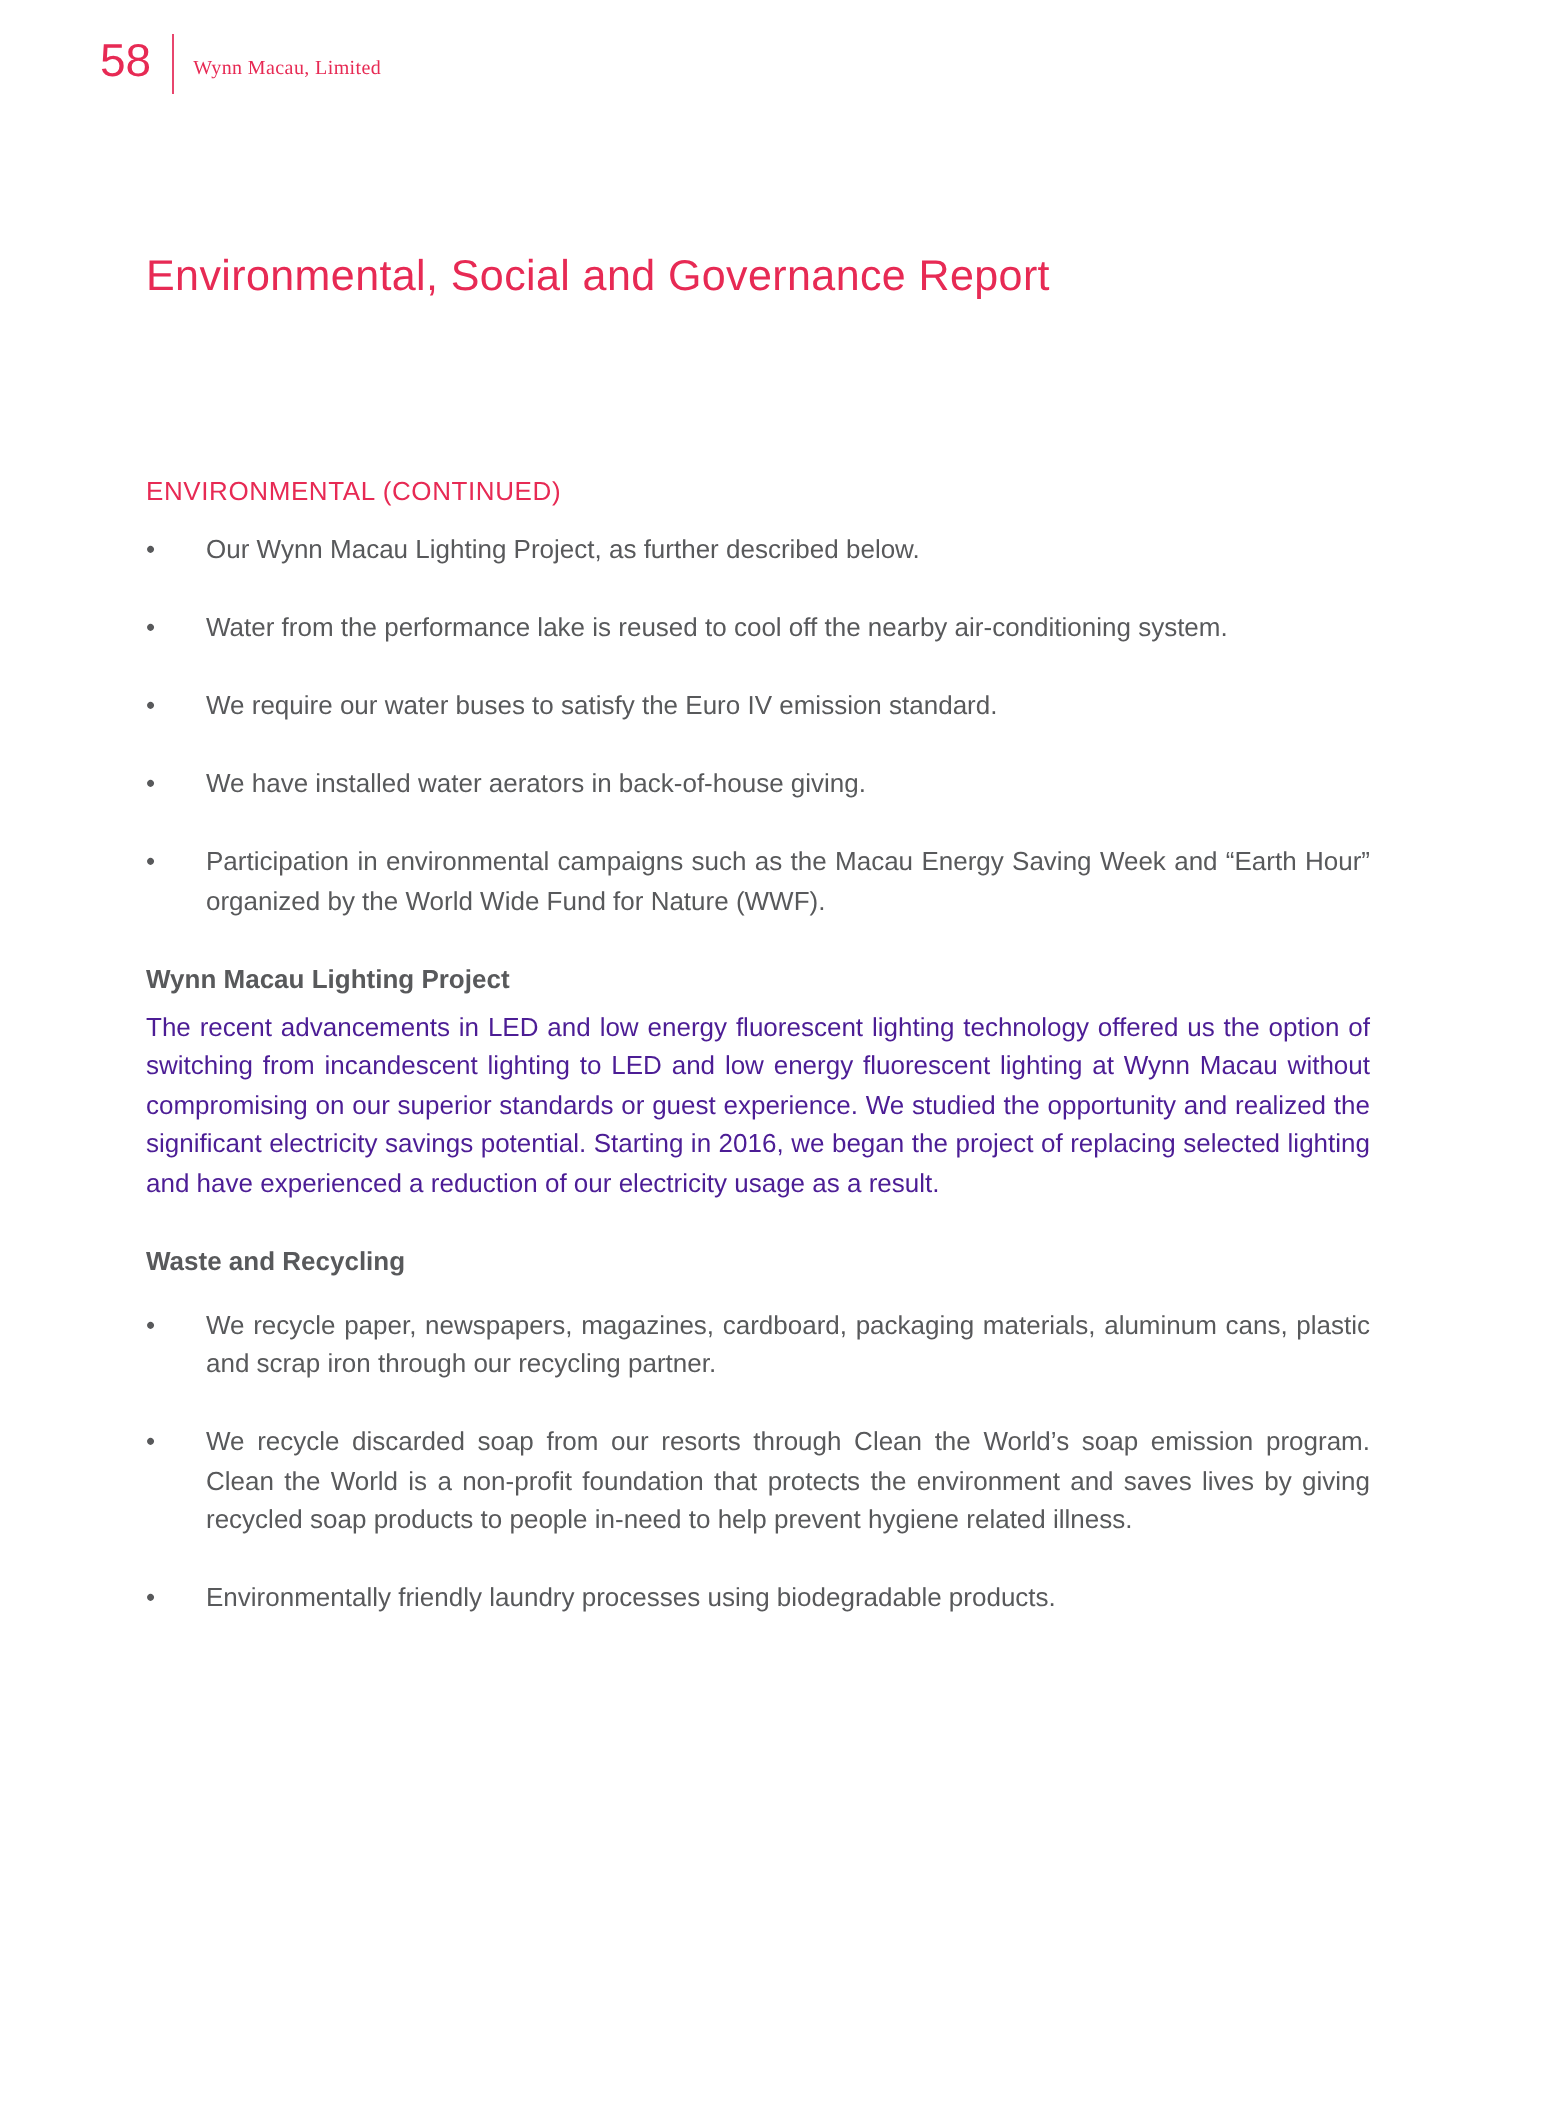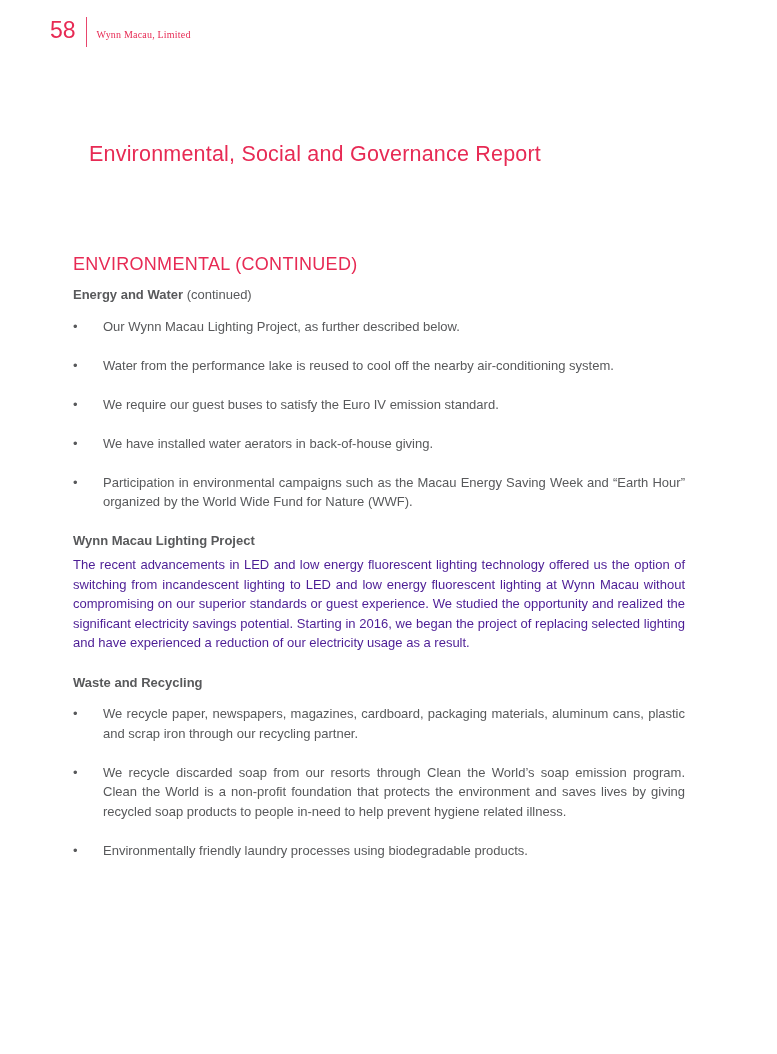--- a/index.html
+++ b/index.html
@@ -42,30 +42,30 @@
     letter-spacing:0.2px;
     font-family:Liberation Serif, serif;
   }
   
   .content{
     position:absolute;
     top:0;left:73px;
     width:612px;
   }
   .report-title{
-    margin:16px;
+    margin:0;
     padding-top:126px;
     font-size:21.5px;
     font-weight:400;
     letter-spacing:0.2px;
     color:#e72a54;
   }
   .section-heading{
     margin-top:87px;
-    font-size:18px;
+    font-size:13px;
     color:#e72a54;
     letter-spacing:0.3px;
   }
   .sub-heading{
     margin-top:10px;
     font-size:13px;
     line-height:19.5px;
     color:#58595b;
   }
   .sub-heading .b{font-weight:bold;}
@@ -111,34 +111,33 @@
     <span class="hdr-divider"></span>
     <span class="company">Wynn Macau, Limited</span>
   </div>
 
   <div class="content">
 
     <h1 class="report-title">Environmental, Social and Governance Report</h1>
 
     <div class="section-heading"><span>ENVIRONMENTAL</span><span> (CONTINUED)</span></div>
 
-    <div class="sub-heading"><span class="b">Energy and Water</span><span> (continued)</span></div>
 
     <div class="bullets">
       <div class="bullet">
         <span class="marker">•</span>
         <span class="btext">Our Wynn Macau Lighting Project, as further described below.</span>
       </div>
       <div class="bullet">
         <span class="marker">•</span>
         <span class="btext">Water from the performance lake is reused to cool off the nearby air-conditioning system.</span>
       </div>
       <div class="bullet">
         <span class="marker">•</span>
-        <span class="btext">We require our guest buses to satisfy the Euro IV emission standard.</span>
+        <span class="btext">We require our water buses to satisfy the Euro IV emission standard.</span>
       </div>
       <div class="bullet">
         <span class="marker">•</span>
         <span class="btext">We have installed water aerators in back-of-house giving.</span>
       </div>
       <div class="bullet">
         <span class="marker">•</span>
         <span class="btext">Participation in environmental campaigns such as the Macau Energy Saving Week and “Earth Hour” organized by the World Wide Fund for Nature (WWF).</span>
       </div>
     </div>

